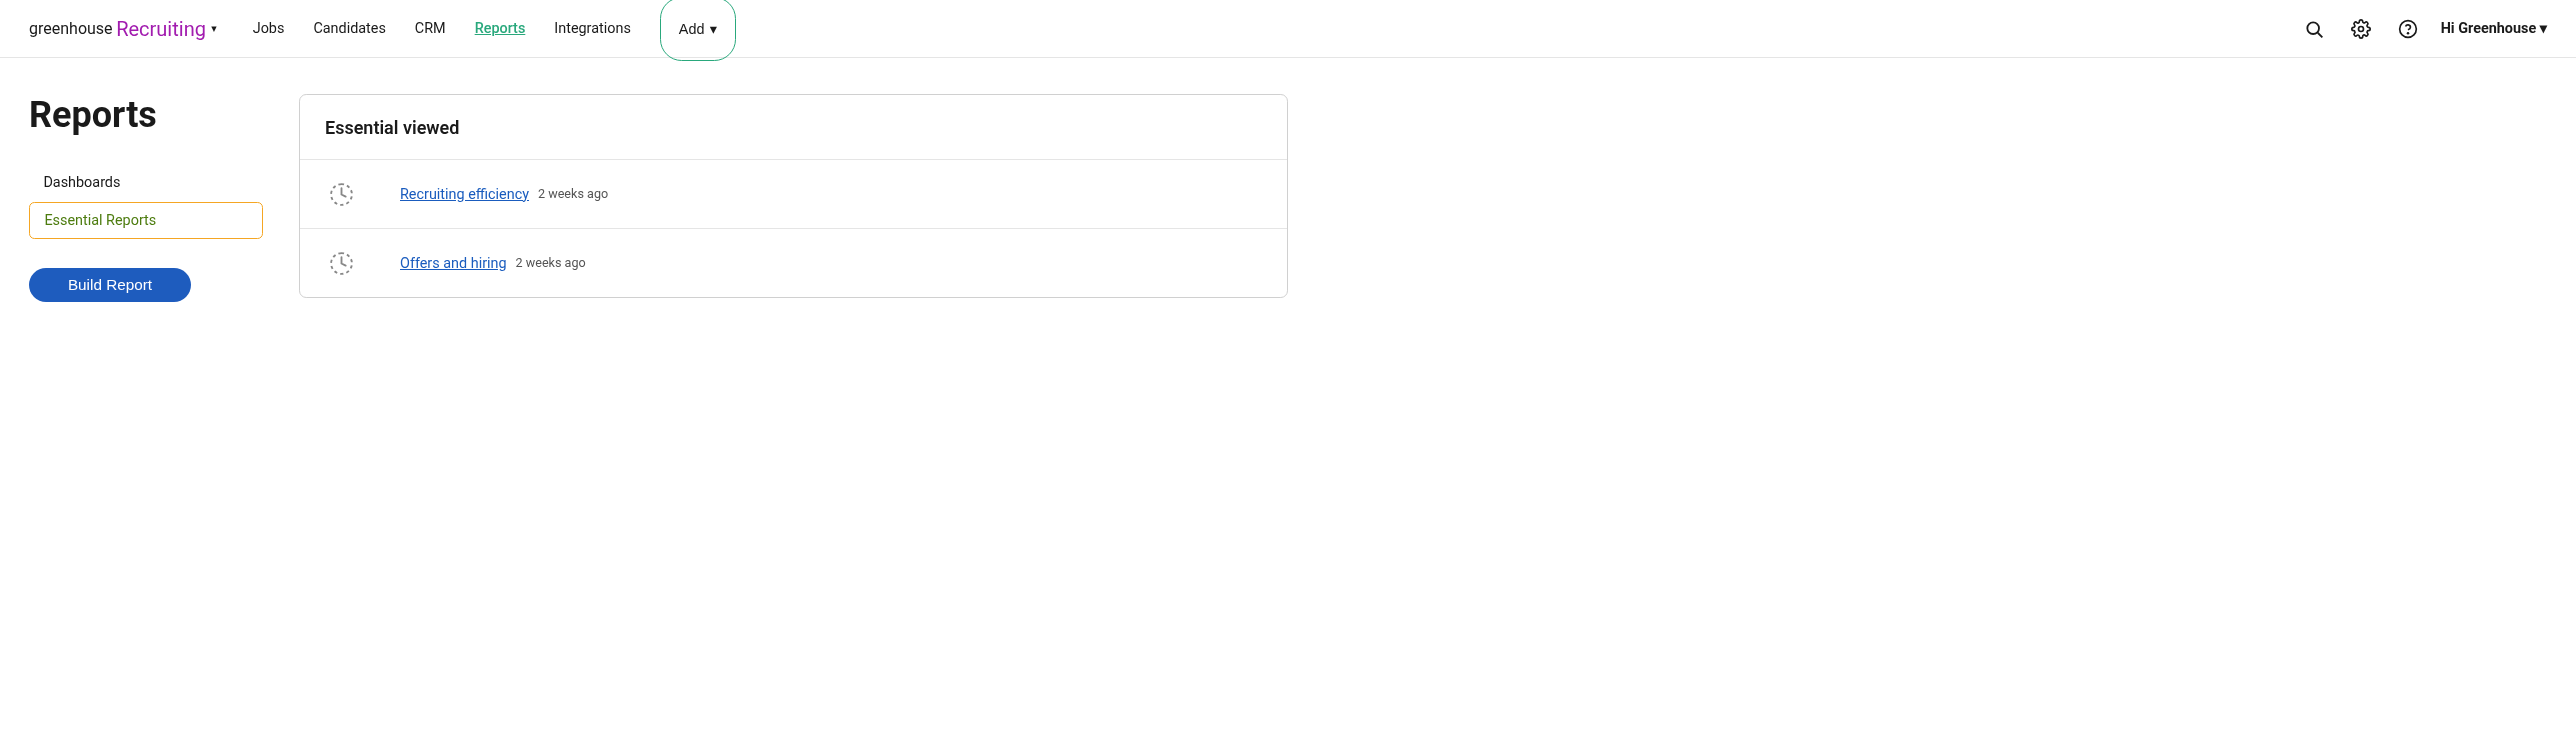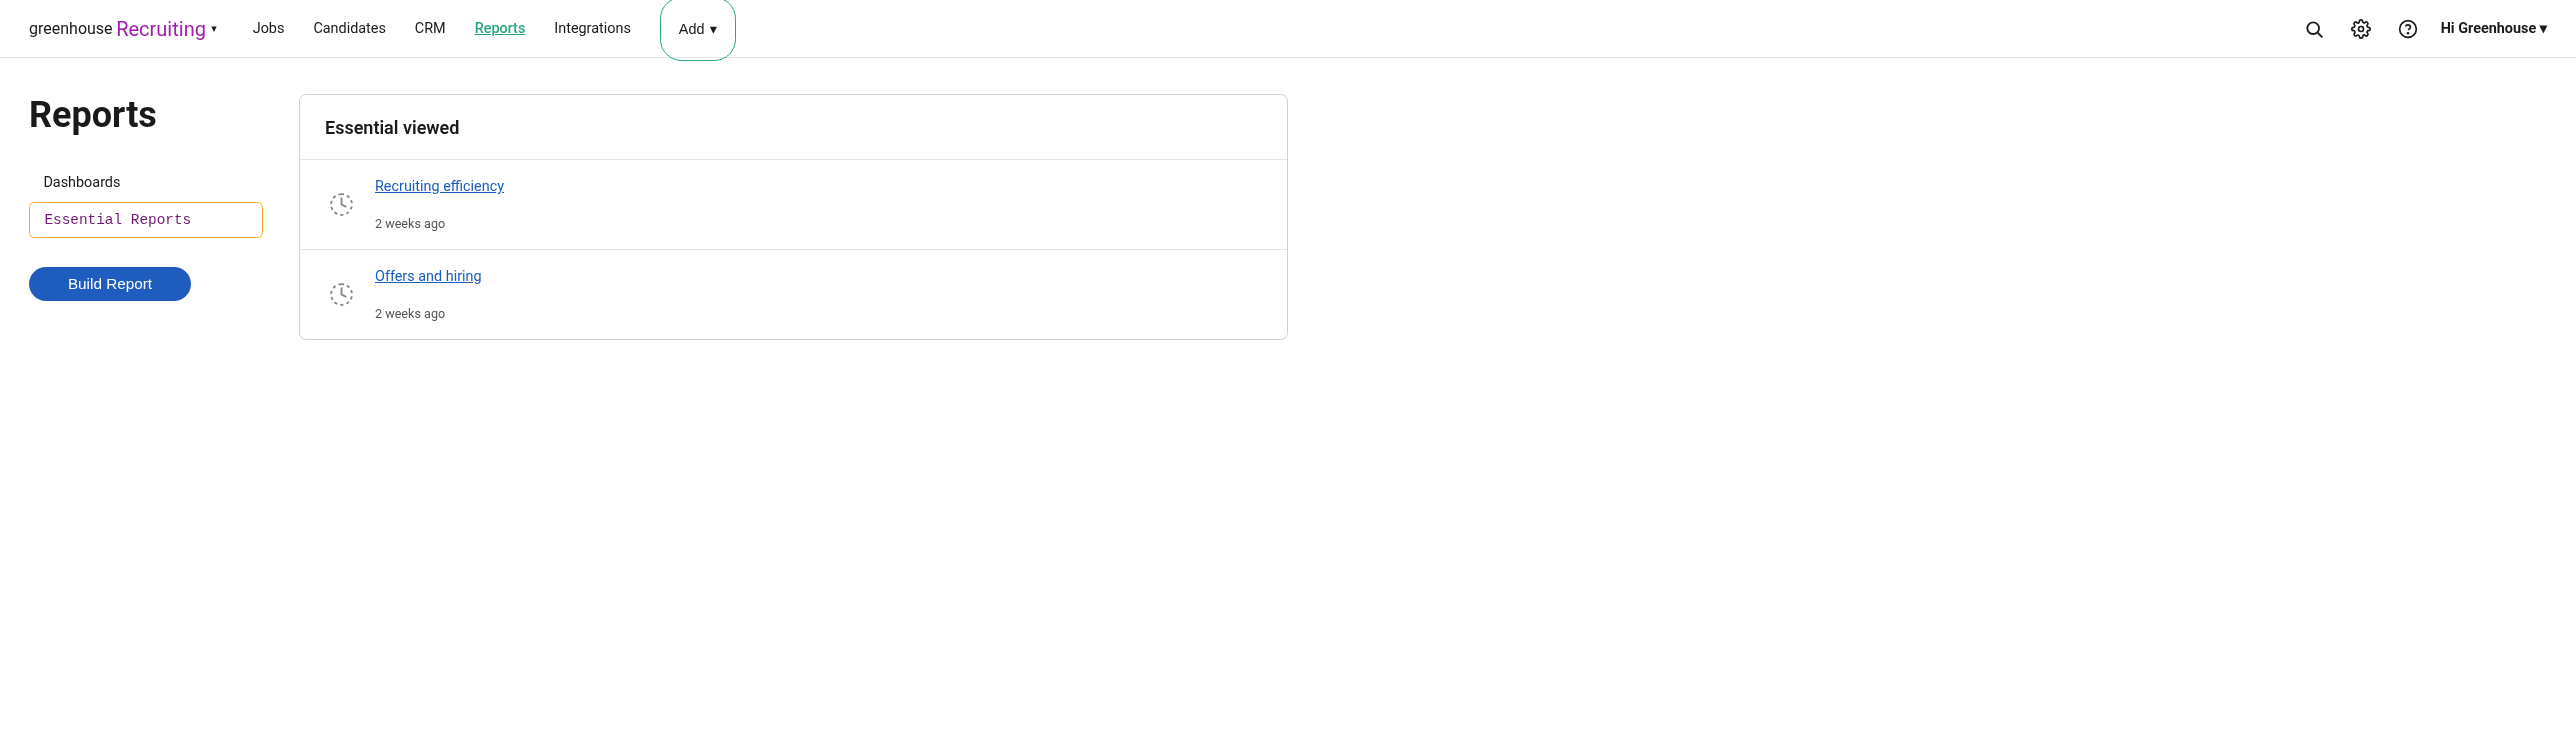--- a/index.html
+++ b/index.html
@@ -153,23 +153,22 @@
       display: block;
     }
 
     .sidebar-item.active {
       background: #f0f0f0;
       font-weight: 500;
     }
 
     .sidebar-item.highlighted {
       border: 1.8px solid #f5a623;
-      color: #701a75;
+      color: #4d7c0f;
       font-weight: 400;
-      font-family: Liberation Mono, monospace;
     }
 
     .build-report-btn {
       background: #1e5cbe;
       color: #ffffff;
       border: none;
       border-radius: 21.6px;
       padding: 8px 25px;
       font-size: 15.3px;
       font-weight: 500;
@@ -220,22 +219,23 @@
       flex-shrink: 0;
     }
 
     .report-icon svg {
       width: 25px;
       height: 25px;
     }
 
     .report-info {
       display: flex;
-      flex-direction: column;
-      gap: 21px;
+      flex-direction: row;
+      gap: 9px;
+      margin-left: 25px;
     }
 
     .report-name {
       color: #1a5cbe;
       text-decoration: underline;
       font-size: 14.4px;
       cursor: pointer;
     }
 
     .report-time {

